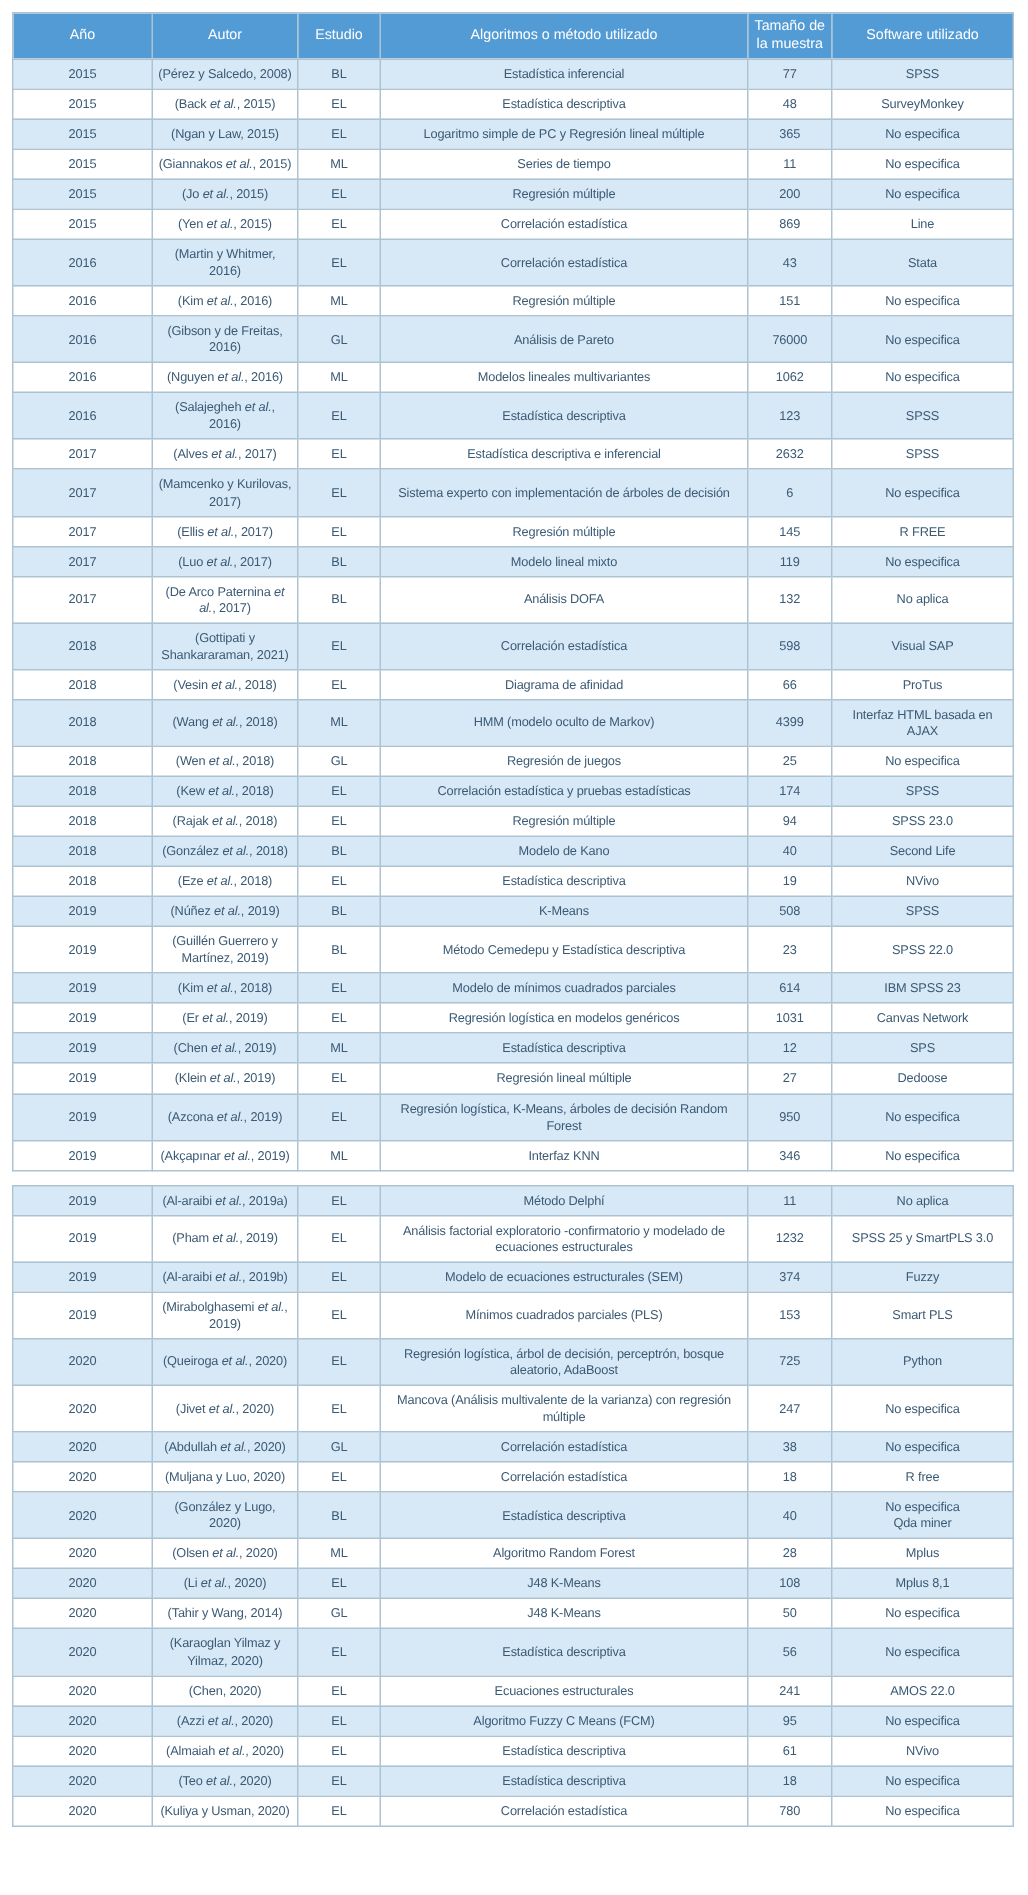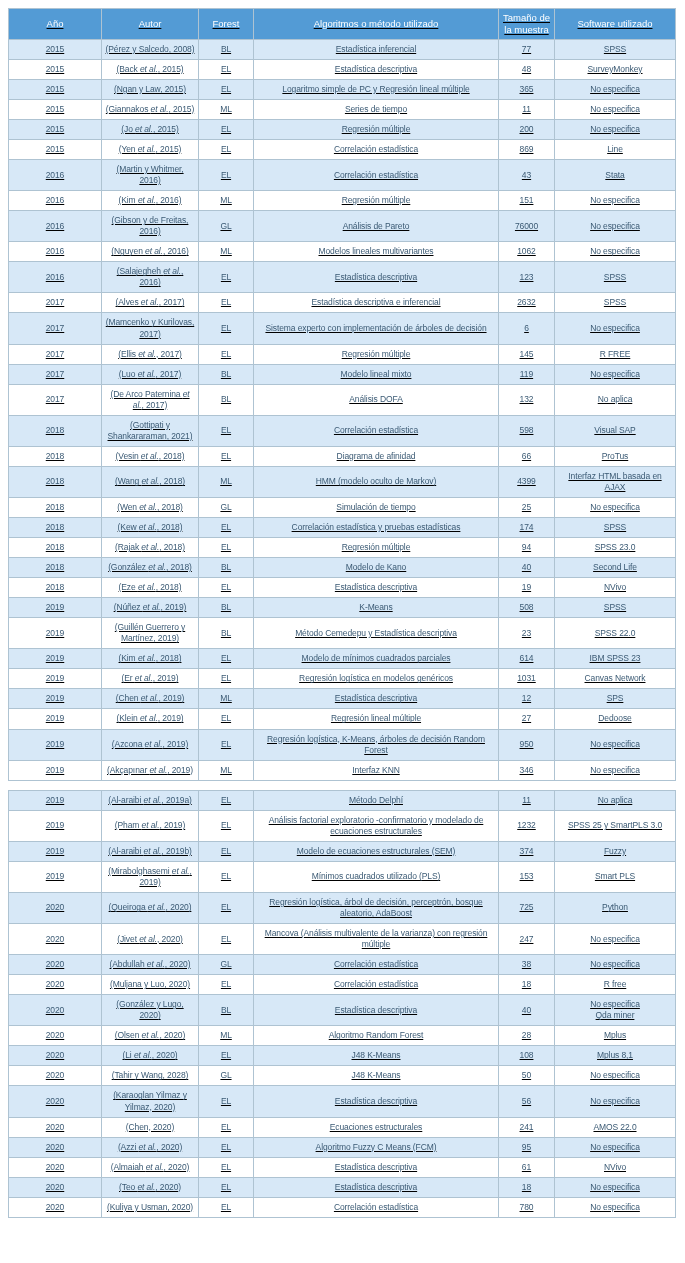--- a/index.html
+++ b/index.html
@@ -11,21 +11,20 @@
     --text:#3b5a74;
   }
   *{box-sizing:border-box;}
   html,body{margin:0;padding:0;background:#ffffff;}
   body{font-family:"Liberation Sans", sans-serif;}
   .page{
     width:579px;
     min-height:1263px;
     padding:8px 0 0 8px;
     background:#ffffff;
-    text-decoration:underline;
   }
   table.data-table{
     border-collapse:collapse;
     table-layout:fixed;
     width:667px;
   }
   table.data-table td, table.data-table th{
     border:1px solid var(--border);
     text-align:center;
     vertical-align:middle;
@@ -70,21 +69,21 @@
         <col class="c-author">
         <col class="c-study">
       <col class="c-method">
         <col class="c-sample">
         <col class="c-software">
     </colgroup>
     <thead>
       <tr>
           <th>Año</th>
           <th>Autor</th>
-          <th>Forest</th>
+          <th>Estudio</th>
           <th>Algoritmos o método utilizado</th>
           <th>Tamaño de la muestra</th>
           <th>Software utilizado</th>
         </tr>
     </thead>
     <tbody>
         <tr class="alt">
           <td>2015</td>
           <td>(Pérez y Salcedo, 2008)</td>
           <td>BL</td>
@@ -233,21 +232,21 @@
           <td>(Wang <i>et al.</i>, 2018)</td>
           <td>ML</td>
           <td>HMM (modelo oculto de Markov)</td>
           <td>4399</td>
           <td>Interfaz HTML basada en AJAX</td>
         </tr>
         <tr>
           <td>2018</td>
           <td>(Wen <i>et al.</i>, 2018)</td>
           <td>GL</td>
-          <td>Simulación de tiempo</td>
+          <td>Regresión de juegos</td>
           <td>25</td>
           <td>No especifica</td>
         </tr>
         <tr class="alt">
           <td>2018</td>
           <td>(Kew <i>et al.</i>, 2018)</td>
           <td>EL</td>
           <td>Correlación estadística y pruebas estadísticas</td>
           <td>174</td>
           <td>SPSS</td>
@@ -376,21 +375,21 @@
           <td>(Al-araibi <i>et al.</i>, 2019b)</td>
           <td>EL</td>
           <td>Modelo de ecuaciones estructurales (SEM)</td>
           <td>374</td>
           <td>Fuzzy</td>
         </tr>
         <tr>
           <td>2019</td>
           <td>(Mirabolghasemi <i>et al.</i>, 2019)</td>
           <td>EL</td>
-          <td>Mínimos cuadrados utilizado (PLS)</td>
+          <td>Mínimos cuadrados parciales (PLS)</td>
           <td>153</td>
           <td>Smart PLS</td>
         </tr>
         <tr class="alt">
           <td>2020</td>
           <td>(Queiroga <i>et al.</i>, 2020)</td>
           <td>EL</td>
           <td>Regresión logística, árbol de decisión, perceptrón, bosque aleatorio, AdaBoost</td>
           <td>725</td>
           <td>Python</td>
@@ -438,21 +437,21 @@
         <tr class="alt">
           <td>2020</td>
           <td>(Li <i>et al.</i>, 2020)</td>
           <td>EL</td>
           <td>J48 K-Means</td>
           <td>108</td>
           <td>Mplus 8,1</td>
         </tr>
         <tr>
           <td>2020</td>
-          <td>(Tahir y Wang, 2028)</td>
+          <td>(Tahir y Wang, 2014)</td>
           <td>GL</td>
           <td>J48 K-Means</td>
           <td>50</td>
           <td>No especifica</td>
         </tr>
         <tr class="alt">
           <td>2020</td>
           <td>(Karaoglan Yilmaz y Yilmaz, 2020)</td>
           <td>EL</td>
           <td>Estadística descriptiva</td>

